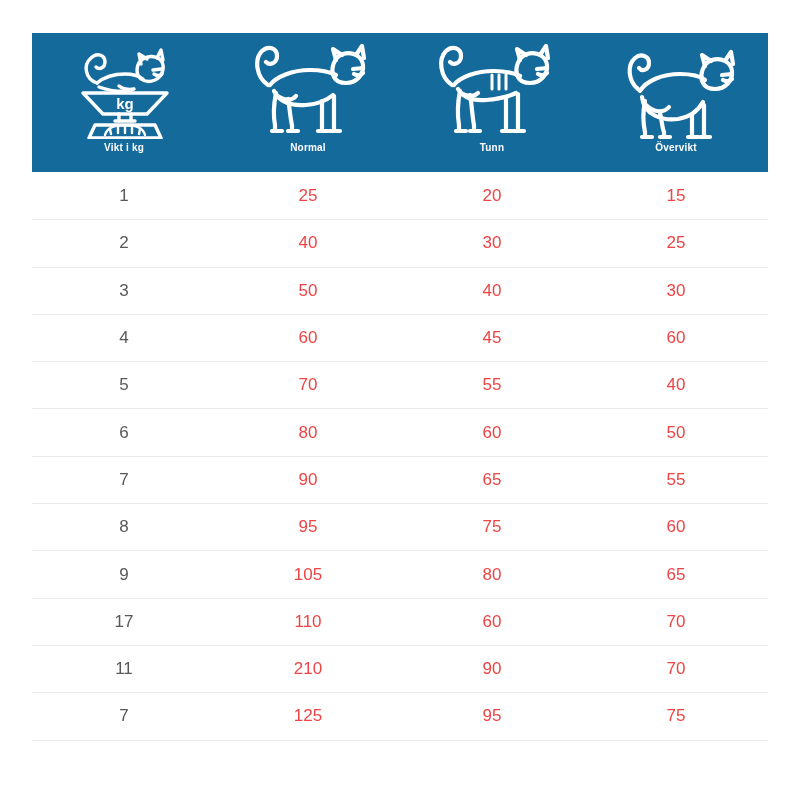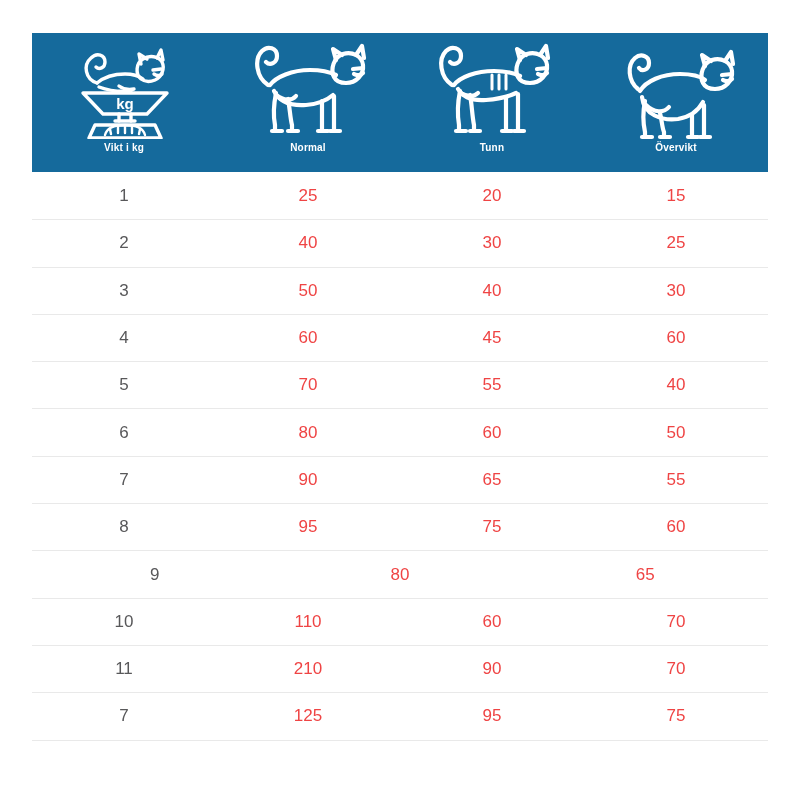--- a/index.html
+++ b/index.html
@@ -325,26 +325,27 @@
 
       <div class="table-row">
         <div class="cell weight-cell">8</div>
         <div class="cell">95</div>
         <div class="cell">75</div>
         <div class="cell">60</div>
       </div>
 
       <div class="table-row">
         <div class="cell weight-cell">9</div>
+        <div class="cell">105</div>
         <div class="cell">80</div>
         <div class="cell">65</div>
       </div>
 
       <div class="table-row">
-        <div class="cell weight-cell">10</div>
+        <div class="cell weight-cell">17</div>
         <div class="cell">110</div>
         <div class="cell">60</div>
         <div class="cell">70</div>
       </div>
 
       <div class="table-row">
         <div class="cell weight-cell">11</div>
         <div class="cell">210</div>
         <div class="cell">90</div>
         <div class="cell">70</div>

